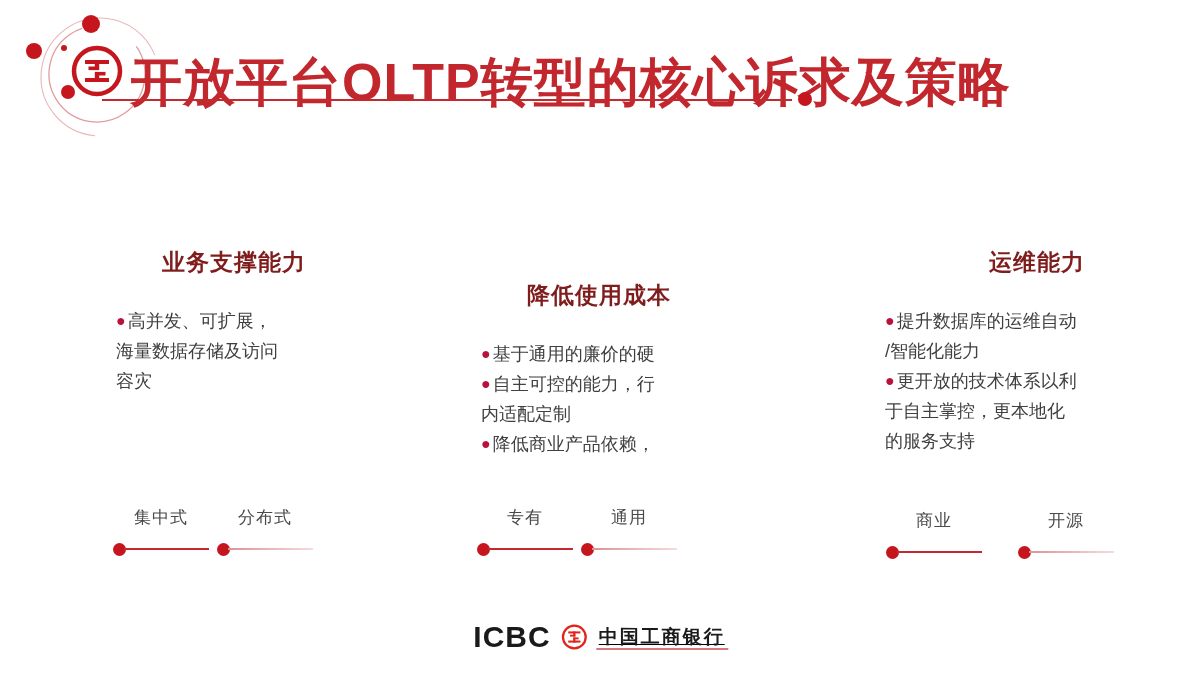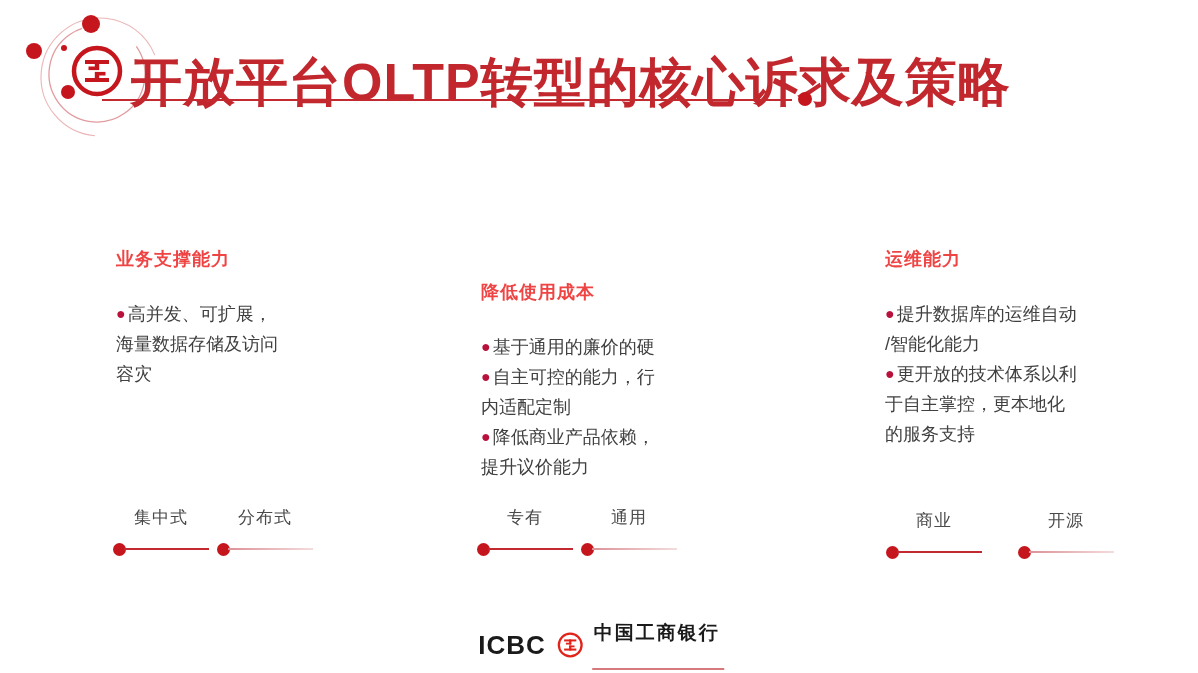--- a/index.html
+++ b/index.html
@@ -20,21 +20,21 @@
     position:absolute; left:102px; top:99px; width:690px; height:2px;
     background:#C22A30;
   }
   .title-dot {
     position:absolute; left:798px; top:92px; width:14px; height:14px;
     border-radius:50%; background:#C5161D;
   }
   
   .col { position:absolute; top:247px; }
   .col-header {
-    font-size:18px; font-weight:700; color:#ef4444; text-align:left;
+    font-size:23px; font-weight:700; color:#7f1d1d; text-align:right;
     letter-spacing:1px; margin-bottom:28px; white-space:nowrap;
   }
   .bullets { font-size:18px; color:#404040; }
   .bline { line-height:30px; white-space:nowrap; }
   .bmark { color:#B8123C; font-size:16px; margin-right:2px; vertical-align:1px; }
   
   .tags { position:absolute; display:flex; gap:8px; }
   .tag { width:96px; }
   .tag-label {
     font-size:17px; color:#4A4A4A; text-align:center; margin-bottom:13px;
@@ -47,23 +47,23 @@
   }
   .tag-rule { flex:1; height:2px; margin-left:-2px; }
   .tag-rule.solid { background:#C22A30; }
   .tag-rule.faded { background:linear-gradient(to right,#DD9296,#F3DCDD); }
   
   .footer {
     position:absolute; left:50%; top:620px; transform:translateX(-50%);
     display:flex; align-items:center; gap:10px;
   }
   .footer-icbc {
-    font-size:26px; font-weight:700; color:#1A1A1A; letter-spacing:1px;
-  }
-  .bank-name-wrap { position:relative; padding-bottom:24px; }
+    font-size:30px; font-weight:700; color:#1A1A1A; letter-spacing:1px;
+  }
+  .bank-name-wrap { position:relative; padding-bottom:0;text-decoration:underline; }
   .bank-name {
     font-size:19px; font-weight:700; color:#1A1A1A; letter-spacing:2px;
     white-space:nowrap;
   }
   .bank-rule {
     position:absolute; left:-2px; right:-4px; bottom:0; height:2px;
     background:#D5797D;
   }
 </style>
 </head>
@@ -106,21 +106,20 @@
     </div>
   </div>
 
   <div class="col" style="left:481px; width:190px;margin-top:33px;">
     <div class="col-header">降低使用成本</div>
     <div class="bullets">
       <div class="bline"><span class="bmark">●</span><span>基于通用的廉价的硬</span></div>
       <div class="bline"><span class="bmark">●</span><span>自主可控的能力，行</span></div>
       <div class="bline">内适配定制</div>
       <div class="bline"><span class="bmark">●</span><span>降低商业产品依赖，</span></div>
-      <div class="bline">提升议价能力</div>
     </div>
   </div>
 
   <div class="col" style="left:885px; width:200px;">
     <div class="col-header">运维能力</div>
     <div class="bullets">
       <div class="bline"><span class="bmark">●</span><span>提升数据库的运维自动</span></div>
       <div class="bline">/智能化能力</div>
       <div class="bline"><span class="bmark">●</span><span>更开放的技术体系以利</span></div>
       <div class="bline">于自主掌控，更本地化</div>

